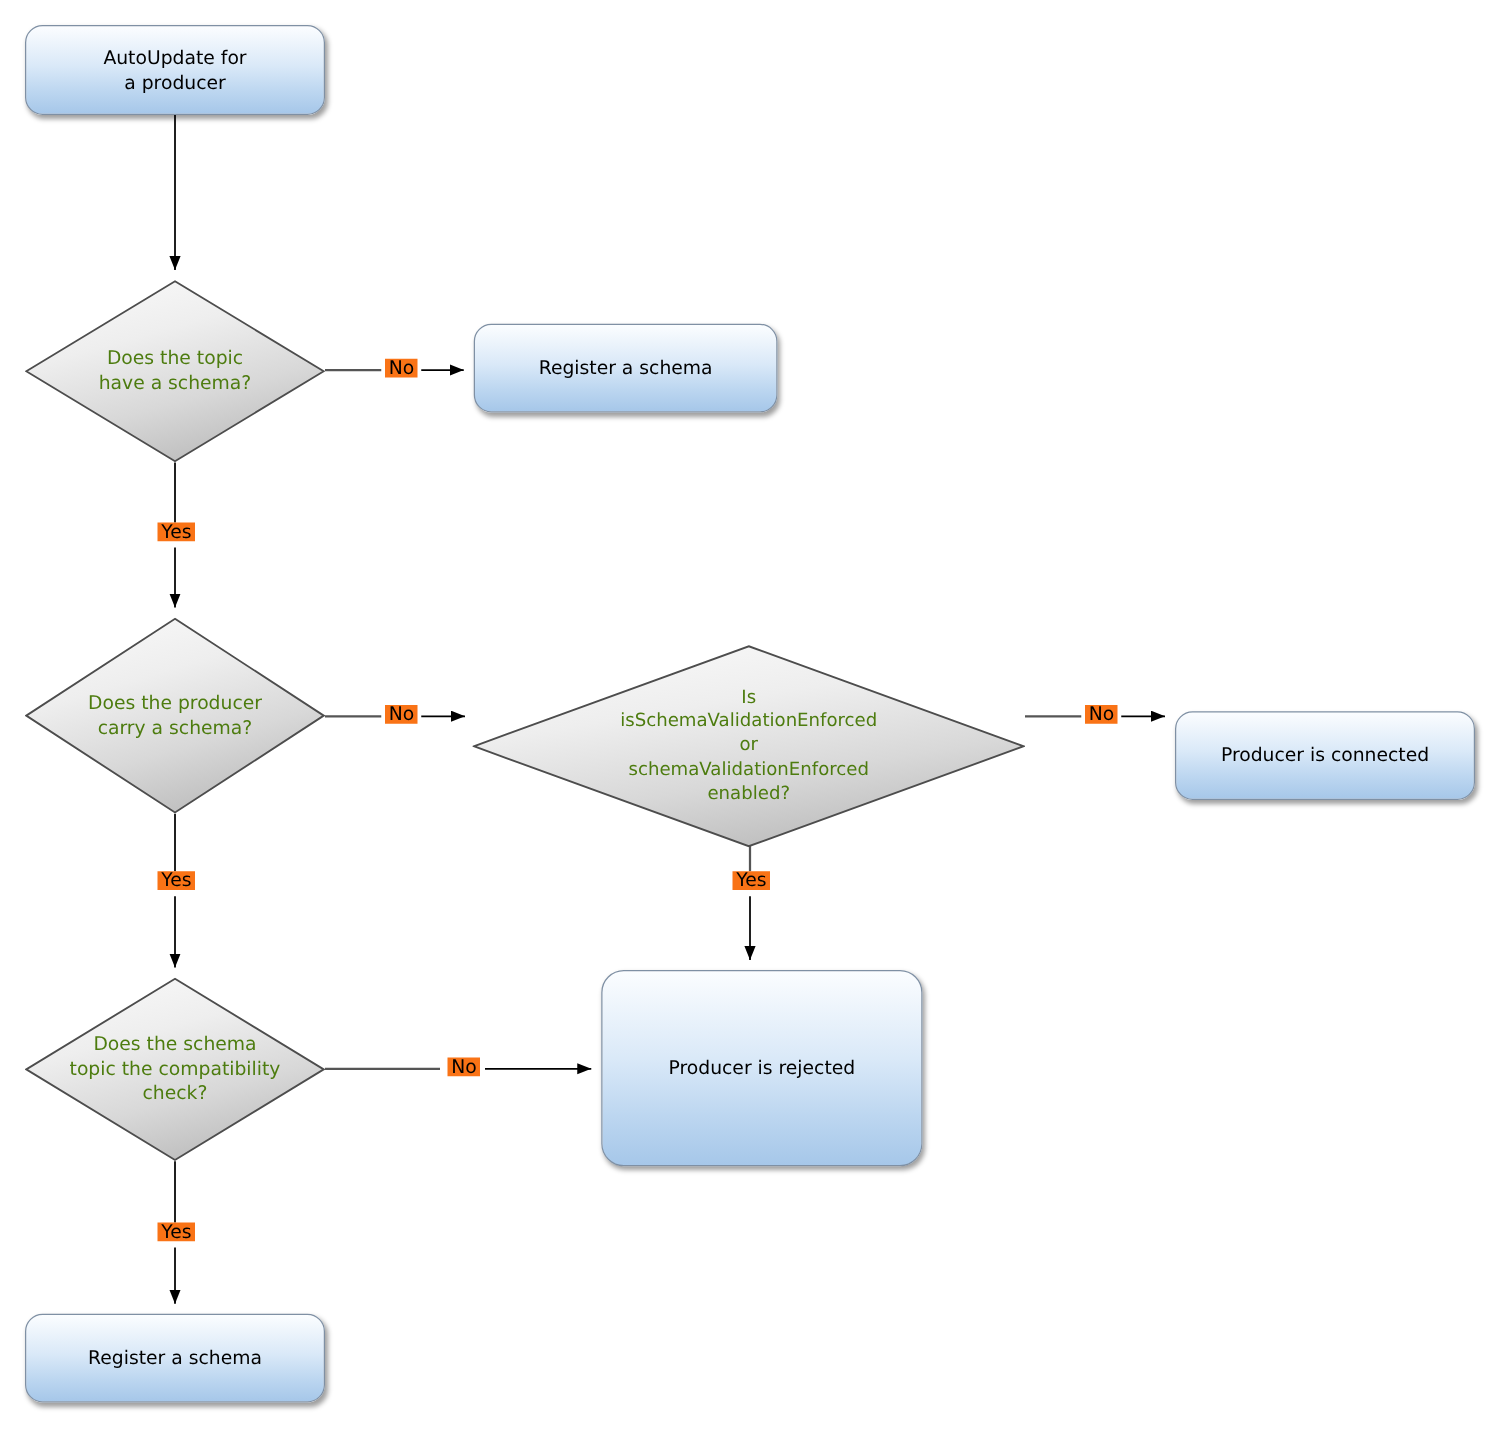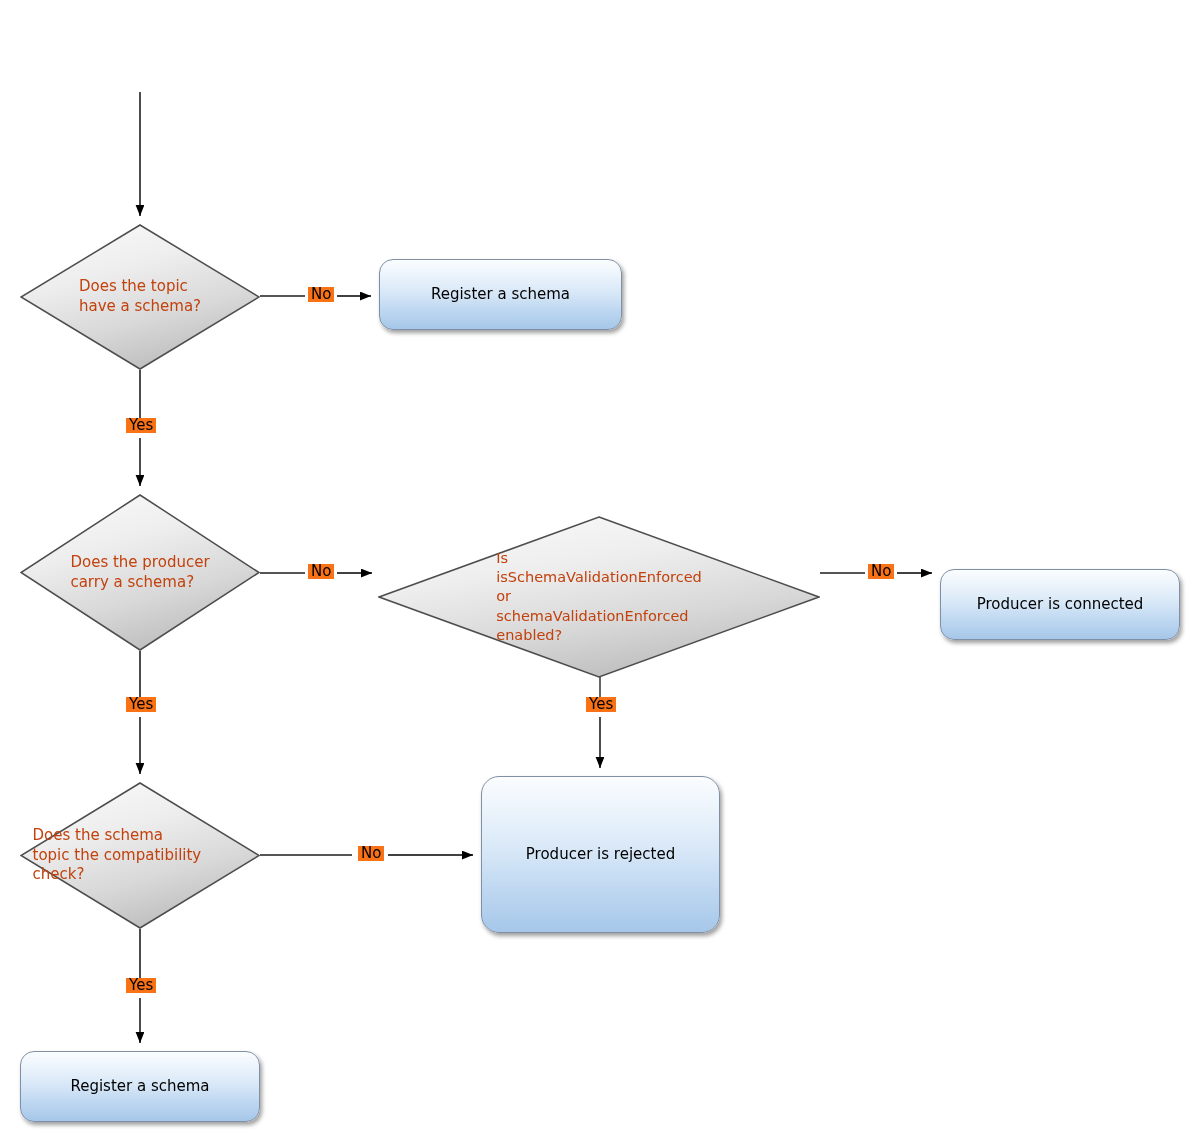--- a/index.html
+++ b/index.html
@@ -59,22 +59,22 @@
   }
   .node-diamond .dia-svg {
     position: absolute;
     left: 0;
     top: 0;
     width: 100%;
     height: 100%;
   }
   .node-diamond .dia-label {
     position: relative;
-    text-align: left;
-    color: #c2410c;
+    text-align: center;
+    color: #4d7c0f;
     font-size: 15px;
     line-height: 1.32;
     white-space: pre-line;
     z-index: 2;
     font-family: "DejaVu Sans", sans-serif;
   }
 
   
   .edge-label {
     position: absolute;
@@ -152,20 +152,24 @@
       <line x1="388" y1="855" x2="473" y2="855" stroke="#000000" stroke-width="1.4" marker-end="url(#arrowhead)"></line>
     </g>
 
      register-schema-bottom --&gt;
     <g>
       <line x1="140" y1="929" x2="140" y2="978" stroke="#000000" stroke-width="1.4"></line>
       <line x1="140" y1="998" x2="140" y2="1043" stroke="#000000" stroke-width="1.4" marker-end="url(#arrowhead)"></line>
     </g>
   </svg>
 
+  <div class="node-box" style="left:20px; top:20px; width:240px; height:72px;">
+    <span>AutoUpdate for
+a producer</span>
+  </div>
 
   <div class="node-diamond" style="left:20px; top:224px; width:240px; height:146px;">
     <svg class="dia-svg" viewBox="0 0 240 146" preserveAspectRatio="none">
       <polygon points="120,1 239,73 120,145 1,73" fill="url(#diaGrad)" stroke="#4d4d4d" stroke-width="1.5"></polygon>
     </svg>
     <span class="dia-label">Does the topic
 have a schema?</span>
   </div>
 
   <div class="node-box" style="left:379px; top:259px; width:243px; height:71px;">
@@ -188,21 +192,21 @@
 isSchemaValidationEnforced
 or
 schemaValidationEnforced
 enabled?</span>
   </div>
 
   <div class="node-box" style="left:940px; top:537px; width:240px; height:71px;margin-top:32px;">
     <span>Producer is connected</span>
   </div>
 
-  <div class="node-box" style="left:481px; top:776px; width:239px; height:157px; border-radius:18px;">
+  <div class="node-box" style="left:481px; top:776px; width:257px; height:157px; border-radius:18px;">
     <span>Producer is rejected</span>
   </div>
 
   <div class="node-diamond" style="left:20px; top:782px; width:240px; height:147px;">
     <svg class="dia-svg" viewBox="0 0 240 147" preserveAspectRatio="none">
       <polygon points="120,1 239,73.5 120,146 1,73.5" fill="url(#diaGrad)" stroke="#4d4d4d" stroke-width="1.5"></polygon>
     </svg>
     <span class="dia-label" style="width:215px;">Does the schema
 topic the compatibility
 check?</span>

